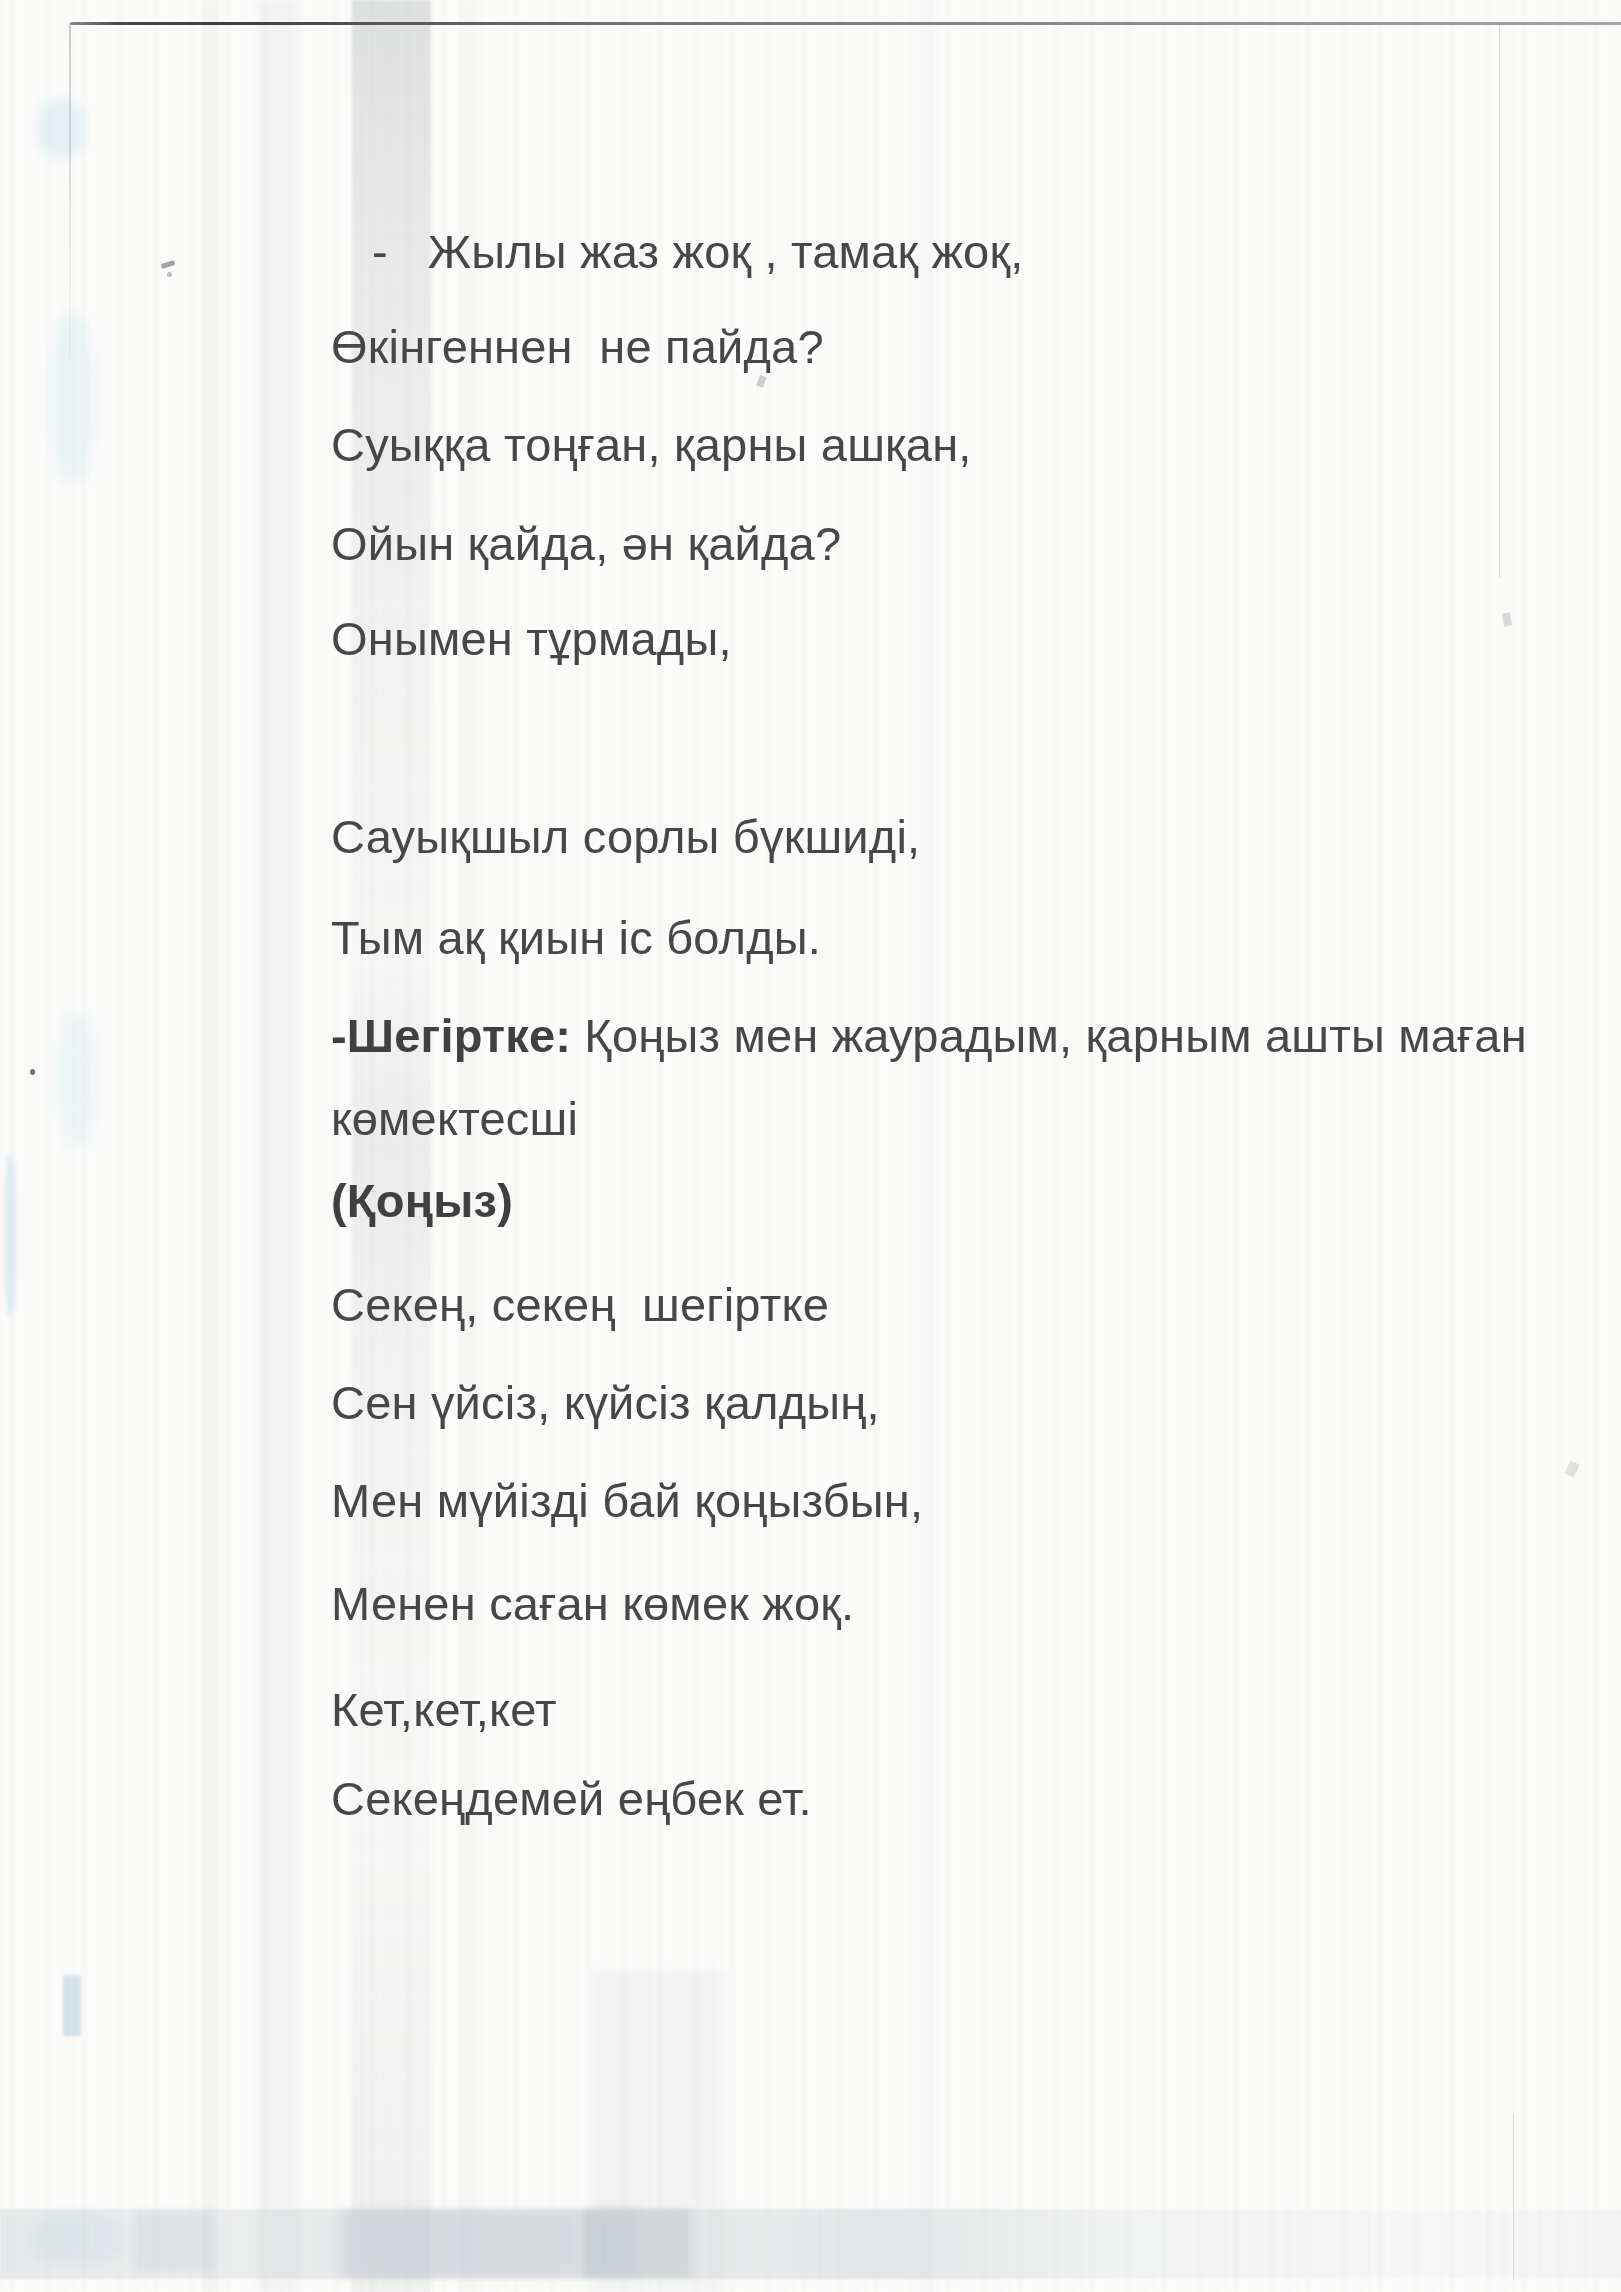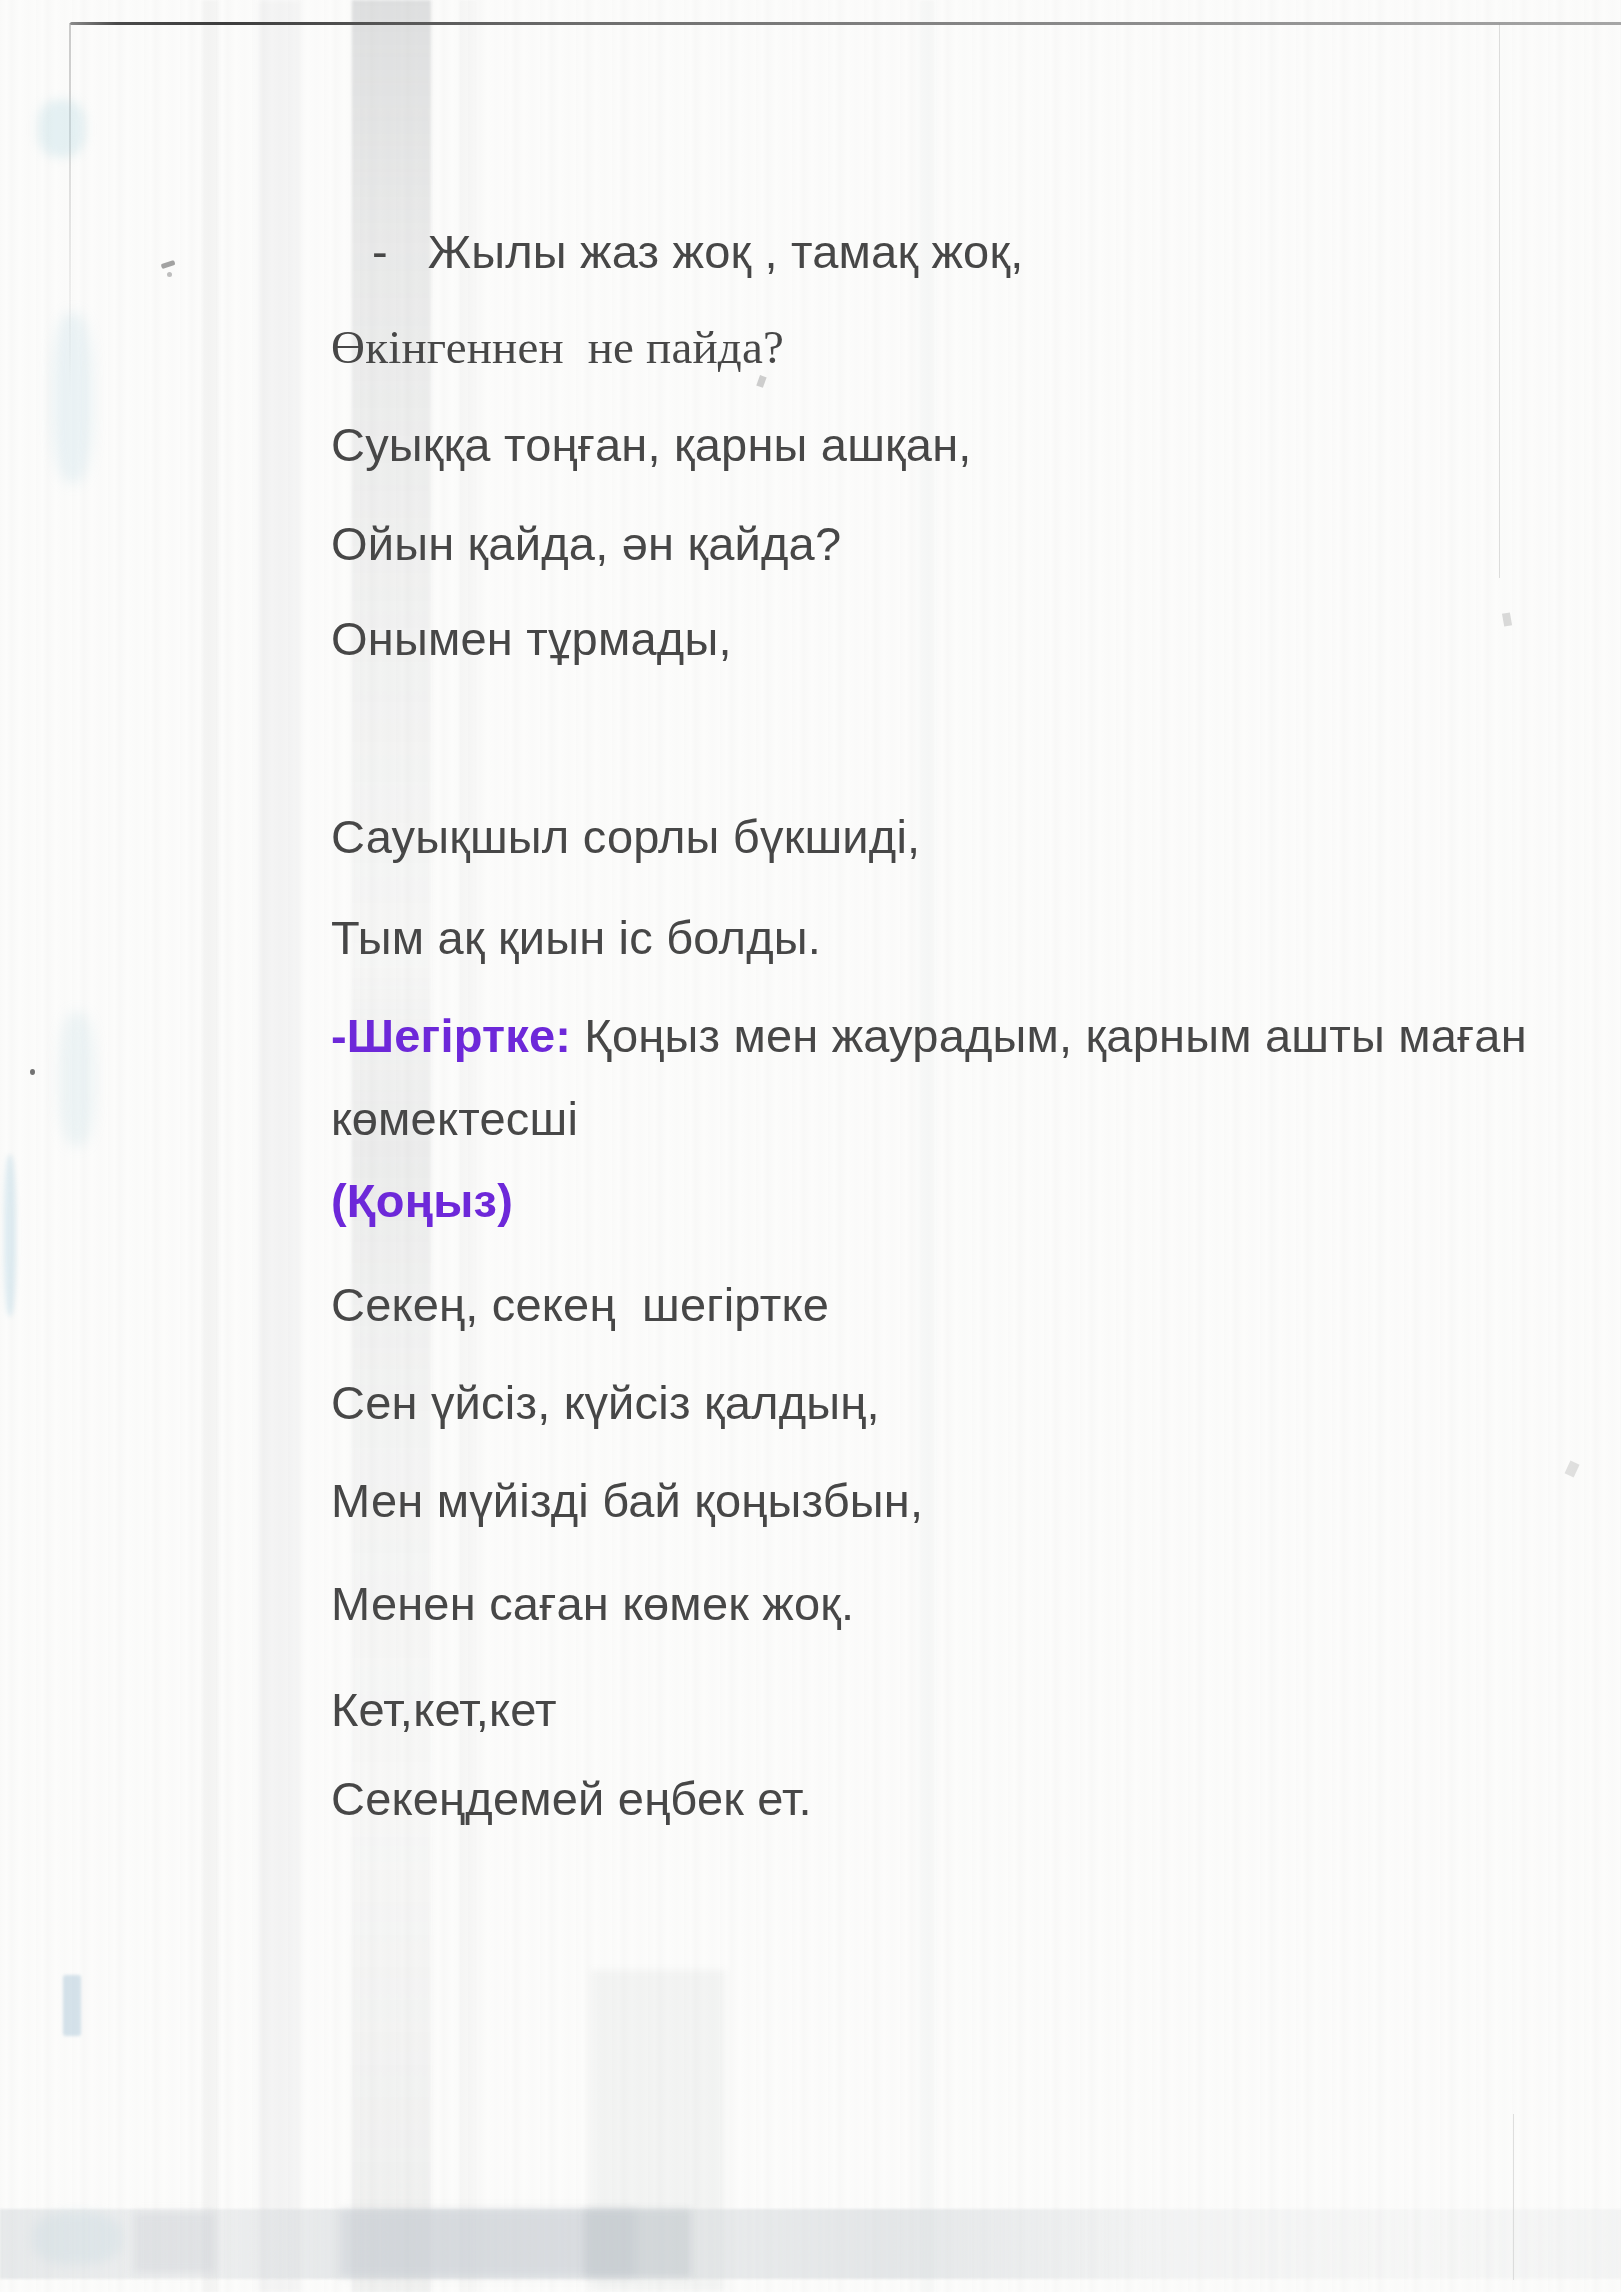--- a/index.html
+++ b/index.html
@@ -85,21 +85,21 @@
   .bottom-blob-2 { left: 584px; top: 2209px; width: 107px; height: 68px; background: rgba(185,192,198,0.40); filter: blur(3.6px); }
   .bottom-blob-3 { left: 134px; top: 2212px; width: 81px; height: 61px; background: rgba(195,200,206,0.30); filter: blur(4.5px); }
 
   .poem { position: absolute; left: 0; top: 0; width: 1486px; height: 2293px; }
   .line {
     position: absolute; left: 331px;
     font-size: 47px; line-height: 52px;
     color: #474747; letter-spacing: 0.2px;
     white-space: pre; font-weight: 400;
   }
-  .line b { font-weight: 700; color: #6d28d9; }
+  .line b { font-weight: 700; color: #404040; }
 </style>
 </head>
 <body>
 
 <div class="page">
   <div class="streak-texture artifact"></div>
 
   <div class="artifact band band-main"></div>
   <div class="artifact band band-2"></div>
   <div class="artifact band band-3"></div>
@@ -126,21 +126,21 @@
   <div class="artifact speck-4"></div>
   <div class="artifact speck-5"></div>
 
   <div class="artifact bottom-band"></div>
   <div class="artifact bottom-blob-1"></div>
   <div class="artifact bottom-blob-2"></div>
   <div class="artifact bottom-blob-3"></div>
 
   <div class="poem" id="poem">
       <div class="line" style="top: 226px; left: 372px;">-&nbsp; &nbsp;Жылы жаз жоқ , тамақ жоқ,</div>
-      <div class="line" style="top: 321px; font-family: Liberation Serif, serif;">Өкінгеннен  не пайда?</div>
+      <div class="line" style="top: 321px;">Өкінгеннен  не пайда?</div>
       <div class="line" style="top: 419px;">Суыққа тоңған, қарны ашқан,</div>
       <div class="line" style="top: 518px;">Ойын қайда, ән қайда?</div>
       <div class="line" style="top: 613px;">Онымен тұрмады,</div>
       <div class="line" style="top: 811px; text-align: right;">Сауықшыл сорлы бүкшиді,</div>
       <div class="line" style="top: 912px; text-align: right;">Тым ақ қиын іс болды.</div>
       <div class="line" style="top: 1010px;"><b>-Шегіртке:</b> Қоңыз мен жаурадым, қарным ашты маған</div>
       <div class="line" style="top: 1093px;">көмектесші</div>
       <div class="line" style="top: 1175px;"><b>(Қоңыз)</b></div>
       <div class="line" style="top: 1279px;">Секең, секең  шегіртке</div>
       <div class="line" style="top: 1377px;">Сен үйсіз, күйсіз қалдың,</div>

